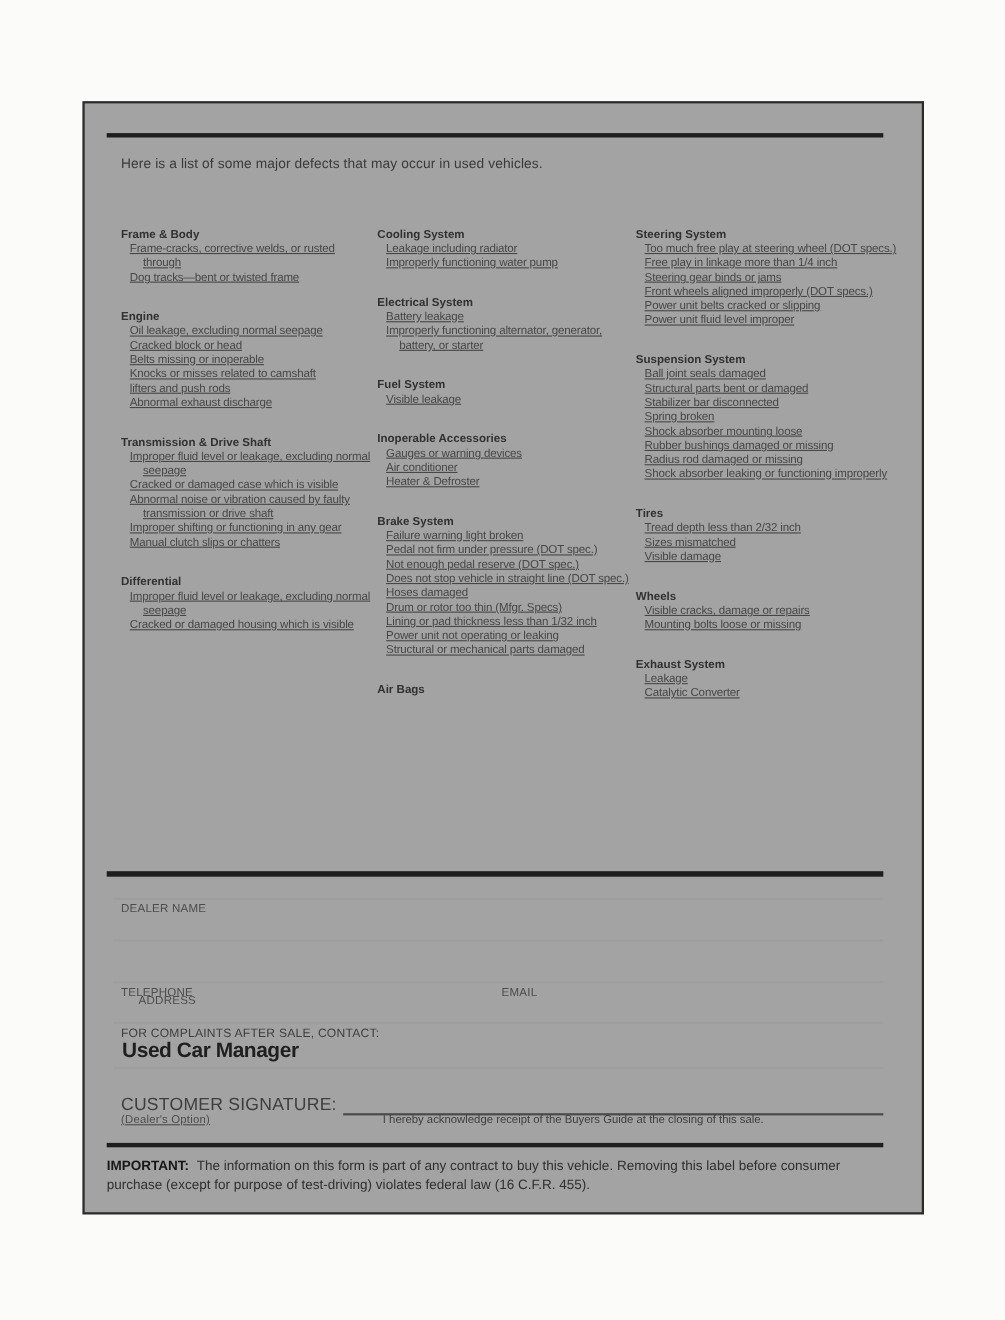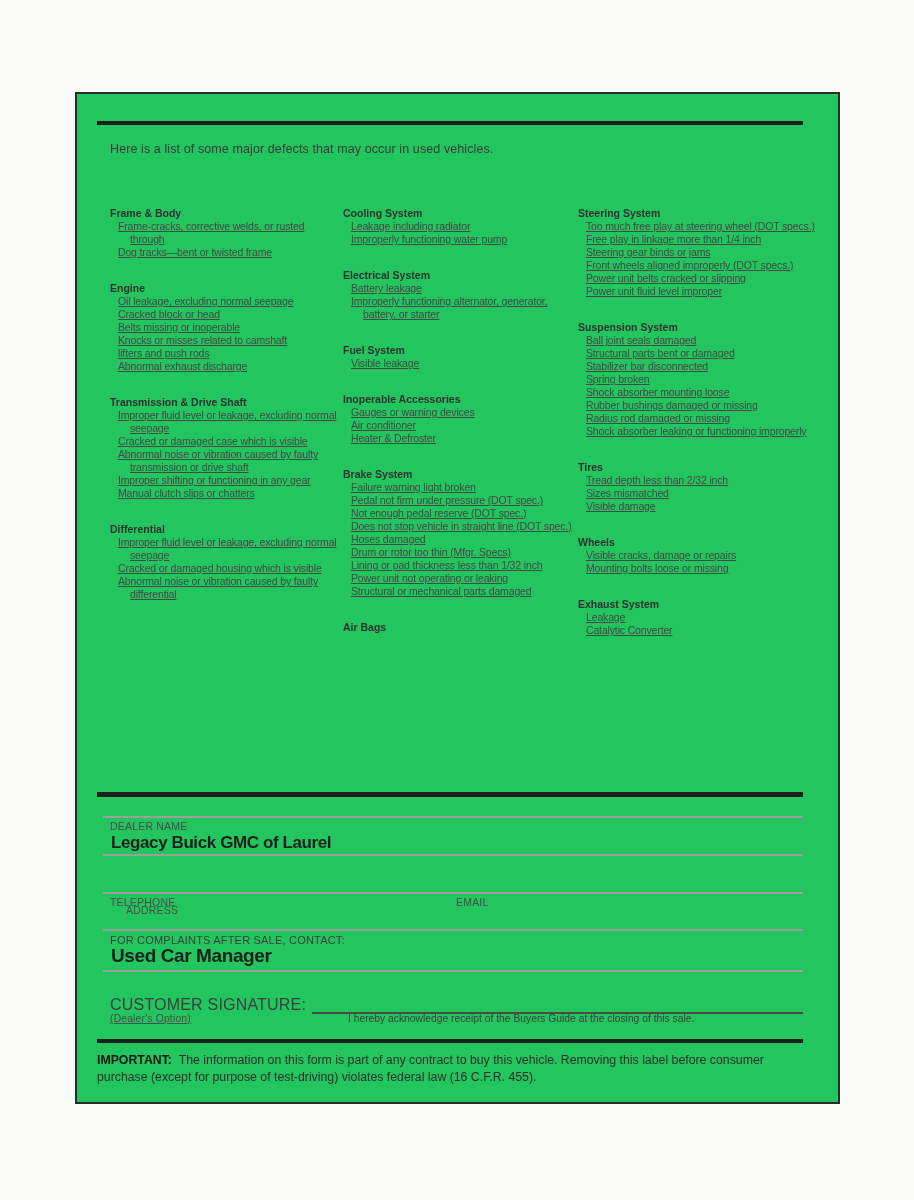--- a/index.html
+++ b/index.html
@@ -8,21 +8,21 @@
     background:#fbfbfa;
     font-family:"Liberation Sans", sans-serif;
     color:#3f3f3f;
     position:relative;
   }
   .form-box {
     position:absolute;
     left:75px; top:92px;
     width:765px; height:1012px;
     border:2px solid #2b2b2b;
-    background:#22c55e;
+    background:#a3a3a3;
   }
   .rule-thick {
     position:absolute;
     left:20px; width:706px; height:4px;
     background:#1e1e1e;
   }
   .rule-thin {
     position:absolute;
     left:26px; width:700px; height:2px;
     background:#9e9e9e;
@@ -113,21 +113,20 @@
       <div class="defect-item">Abnormal exhaust discharge</div>
       <div class="sec-heading">Transmission &amp; Drive Shaft</div>
       <div class="defect-item">Improper fluid level or leakage, excluding normal seepage</div>
       <div class="defect-item">Cracked or damaged case which is visible</div>
       <div class="defect-item">Abnormal noise or vibration caused by faulty transmission or drive shaft</div>
       <div class="defect-item">Improper shifting or functioning in any gear</div>
       <div class="defect-item">Manual clutch slips or chatters</div>
       <div class="sec-heading">Differential</div>
       <div class="defect-item">Improper fluid level or leakage, excluding normal seepage</div>
       <div class="defect-item">Cracked or damaged housing which is visible</div>
-      <div class="defect-item">Abnormal noise or vibration caused by faulty differential</div>
     </div>
   <div class="defects col-2" id="defects-col-1">
       <div class="sec-heading">Cooling System</div>
       <div class="defect-item">Leakage including radiator</div>
       <div class="defect-item">Improperly functioning water pump</div>
       <div class="sec-heading">Electrical System</div>
       <div class="defect-item">Battery leakage</div>
       <div class="defect-item">Improperly functioning alternator, generator, battery, or starter</div>
       <div class="sec-heading">Fuel System</div>
       <div class="defect-item">Visible leakage</div>
@@ -173,21 +172,20 @@
       <div class="defect-item">Mounting bolts loose or missing</div>
       <div class="sec-heading">Exhaust System</div>
       <div class="defect-item">Leakage</div>
       <div class="defect-item">Catalytic Converter</div>
     </div>
 
   <div class="rule-thick" style="top:698px; height:5px;"></div>
 
   <div class="rule-thin" style="top:722px;"></div>
   <div class="label-sm" style="left:33px; top:726px;">DEALER NAME</div>
-  <div class="fill-value" style="left:34px; top:739px;">Legacy Buick GMC of Laurel</div>
 
   <div class="rule-thin" style="top:760px;"></div>
   <div class="label-sm" style="left:49px; top:764px;margin-top:46px;">ADDRESS</div>
 
   <div class="rule-thin" style="top:798px;"></div>
   <div class="label-sm" style="left:33px; top:802px;">TELEPHONE</div>
   <div class="label-sm" style="left:379px; top:802px;">EMAIL</div>
 
   <div class="rule-thin" style="top:835px;"></div>
   <div class="label-sm" style="left:33px; top:840px; font-size:11px; color:#3e3e3e;">FOR COMPLAINTS AFTER SALE, CONTACT:</div>

